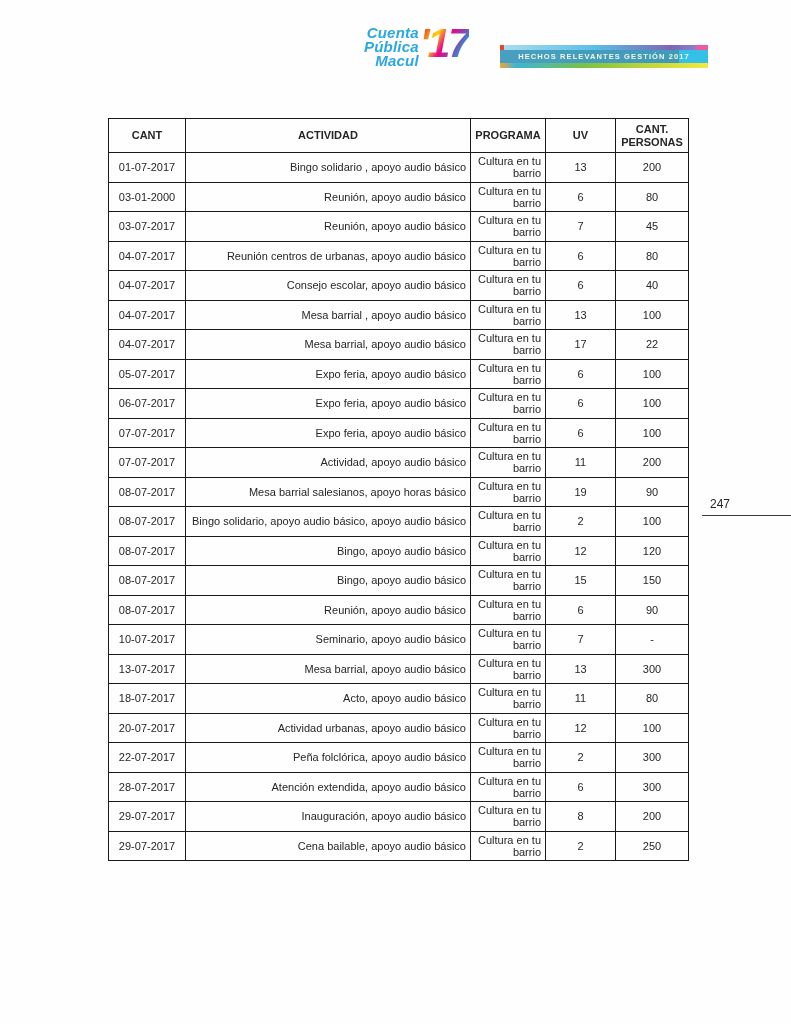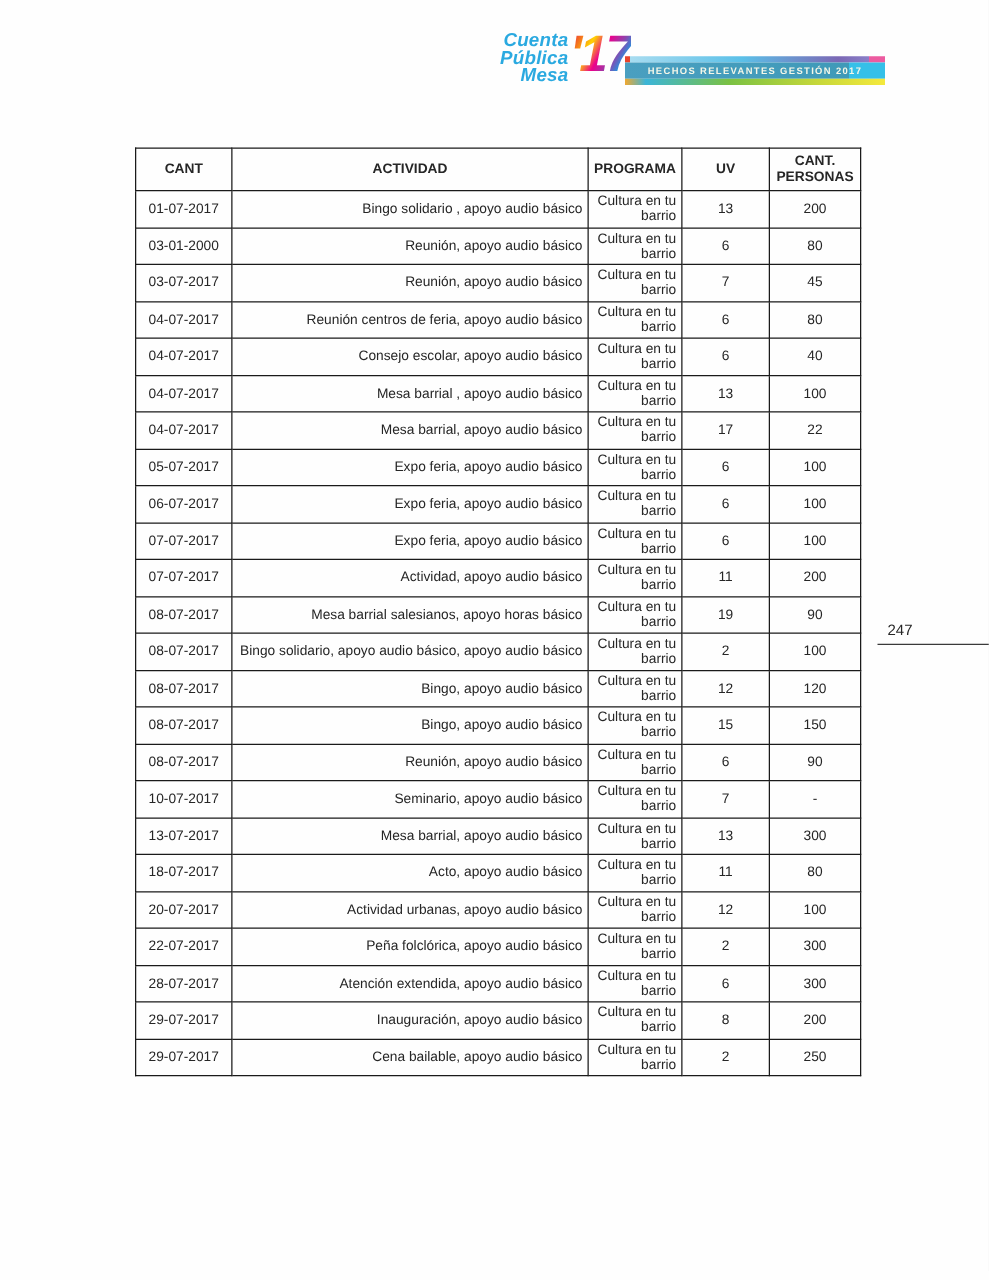--- a/index.html
+++ b/index.html
@@ -14,21 +14,20 @@
     background: #fefefe;
     overflow: hidden;
   }
 
   
   .brand {
     position: absolute;
     top: 18px; left: 364px;
     display: flex;
     align-items: flex-start;
-    margin-left: 36px;
   }
   .logo-text {
     text-align: right;
     color: #2aa9e0;
     font-weight: bold;
     font-style: italic;
     font-size: 15px;
     line-height: 14px;
     letter-spacing: 0.2px;
     margin-top: 8px;
@@ -122,21 +121,21 @@
 </style>
 </head>
 <body>
 
 <div class="page">
 
   <div class="brand">
     <div class="logo-text">
       <div>Cuenta</div>
       <div>Pública</div>
-      <div>Mesa</div>
+      <div>Macul</div>
     </div>
     <div class="logo-year">'17</div>
   </div>
 
   <div class="banner">
     <div class="banner-stripe-top"></div>
     <div class="banner-band">HECHOS RELEVANTES GESTIÓN 2017</div>
     <div class="banner-stripe-bottom"></div>
   </div>
 
@@ -174,21 +173,21 @@
         </tr>
         <tr>
           <td class="cell-julio">03-07-2017</td>
           <td class="cell-actividad">Reunión, apoyo audio básico</td>
           <td class="cell-programa">Cultura en tu barrio</td>
           <td class="cell-uv">7</td>
           <td class="cell-cant">45</td>
         </tr>
         <tr>
           <td class="cell-julio">04-07-2017</td>
-          <td class="cell-actividad">Reunión centros de feria, apoyo audio básico</td>
+          <td class="cell-actividad">Reunión centros de urbanas, apoyo audio básico</td>
           <td class="cell-programa">Cultura en tu barrio</td>
           <td class="cell-uv">6</td>
           <td class="cell-cant">80</td>
         </tr>
         <tr>
           <td class="cell-julio">04-07-2017</td>
           <td class="cell-actividad">Consejo escolar, apoyo audio básico</td>
           <td class="cell-programa">Cultura en tu barrio</td>
           <td class="cell-uv">6</td>
           <td class="cell-cant">40</td>

